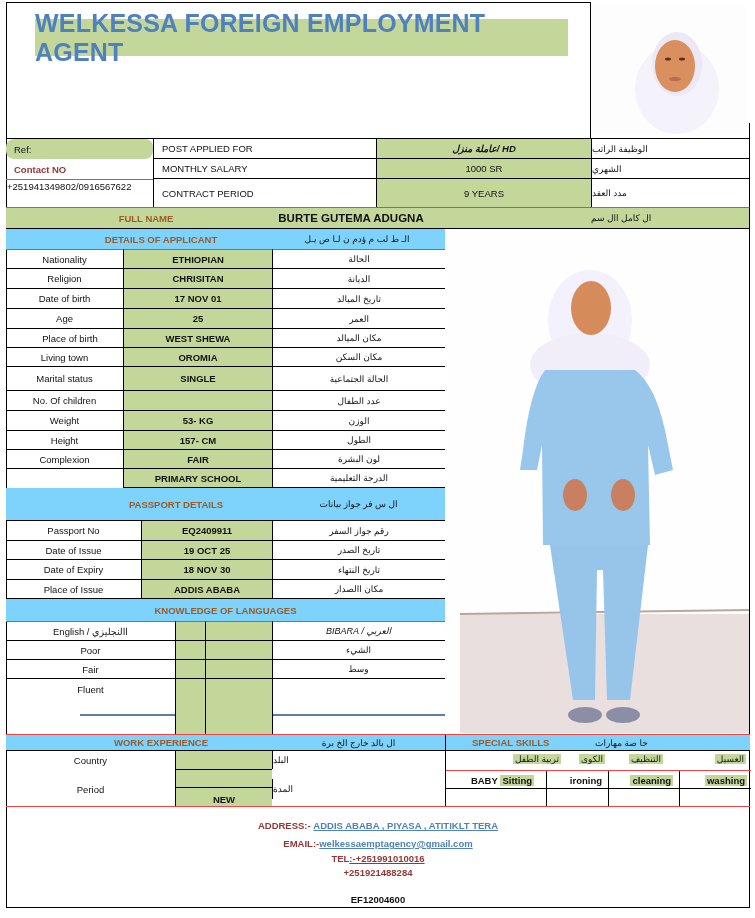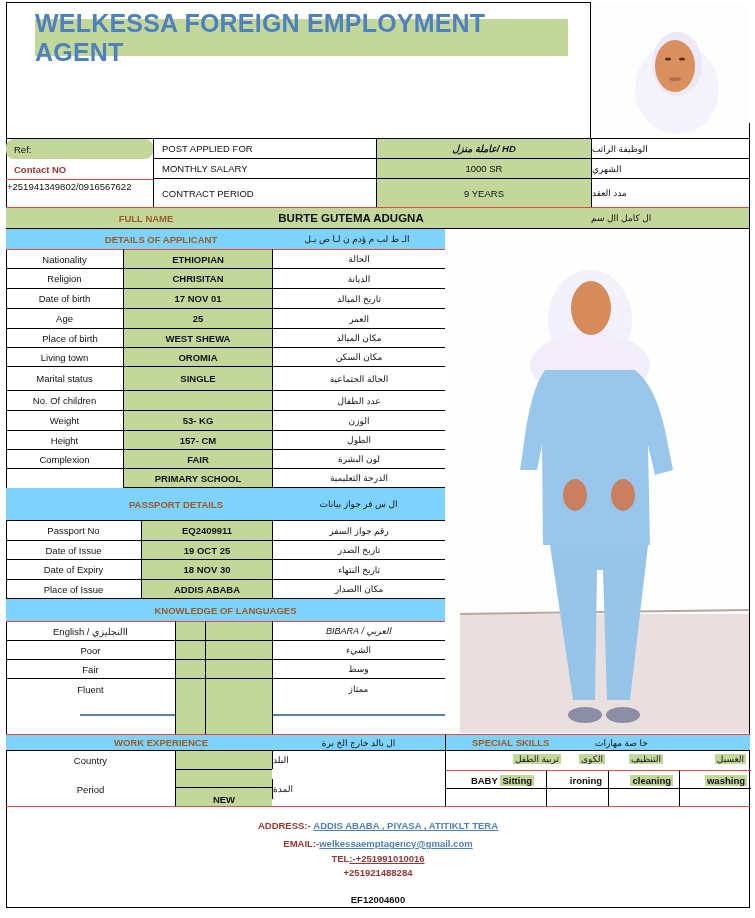--- a/index.html
+++ b/index.html
@@ -176,21 +176,20 @@
   <div class="cell bt bb" style="left:0;top:0;width:169px;height:20px;">English / االنجليزي</div>
   <div class="cell bt bb ar" style="left:266px;top:0;width:173px;height:20px;font-style:italic;">العربي / BIBARA</div>
 
   <div class="cell bb" style="left:0;top:20px;width:169px;height:19px;">Poor</div>
   <div class="cell bb ar" style="left:266px;top:20px;width:173px;height:19px;">الشيء</div>
 
   <div class="cell bb" style="left:0;top:39px;width:169px;height:19px;">Fair</div>
   <div class="cell bb ar" style="left:266px;top:39px;width:173px;height:19px;">وسط</div>
 
   <div class="cell" style="left:0;top:58px;width:169px;height:20px;">Fluent</div>
-  <div class="cell ar" style="left:266px;top:58px;width:173px;height:20px;">ممتاز</div>
 
   <div class="abs" style="left:74px;top:93px;width:95px;height:2px;background:#5a7fa8;"></div>
   <div class="abs" style="left:266px;top:93px;width:173px;height:2px;background:#5a7fa8;"></div>
 
   <div class="abs green bl br bt" style="left:169px;top:0;width:31px;height:113px;"></div>
   <div class="abs green br bt" style="left:200px;top:0;width:67px;height:113px;"></div>
   <div class="abs" style="left:169px;top:19px;width:98px;height:1px;background:#000;"></div>
   <div class="abs" style="left:169px;top:38px;width:98px;height:1px;background:#000;"></div>
   <div class="abs" style="left:169px;top:57px;width:98px;height:1px;background:#000;"></div>
 </div>

